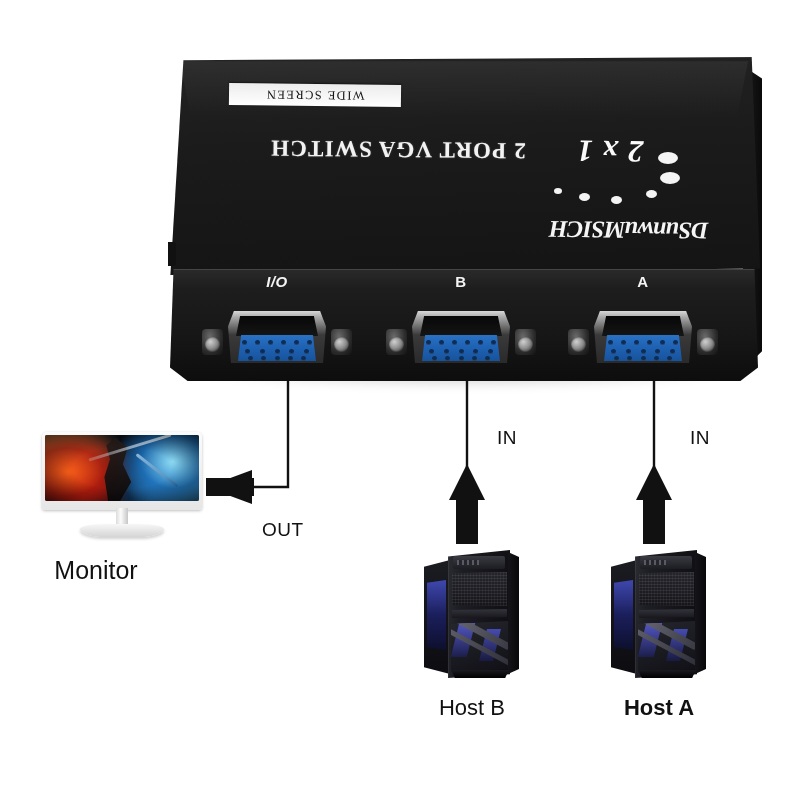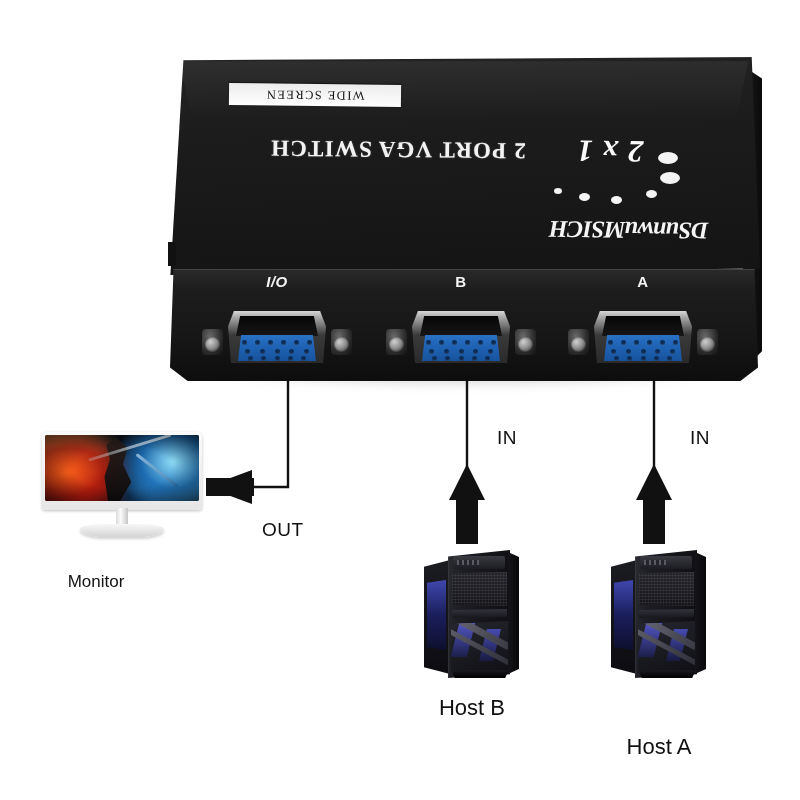--- a/index.html
+++ b/index.html
@@ -154,21 +154,21 @@
 
   
   svg.wires { position:absolute; left:0; top:0; width:800px; height:800px; pointer-events:none; }
 
   .lbl {
     position:absolute; font-family:"Liberation Sans", sans-serif;
     color:#111; white-space:nowrap;
   }
   .lbl.io { font-size: 19px; letter-spacing: 0.5px; }
   .lbl.host { font-size: 22px; }
-  .lbl.monitor { font-size: 17px; margin-top: 16px; }
+  .lbl.monitor { font-size: 25px; }
 
   
   #monitor { position:absolute; left: 42px; top: 432px; width: 160px; height: 110px; }
   .mon-bezel {
     position:absolute; left:0; top:0; width:160px; height:78px;
     background: linear-gradient(180deg,#fbfbfb,#e6e6e6);
     border-radius: 5px 5px 3px 3px;
     padding: 3px 3px 9px 3px;
     box-shadow: 0 1px 3px rgba(0,0,0,.25);
   }
@@ -510,15 +510,15 @@
     <div class="tower-mesh"></div>
     <div class="tower-bar"></div>
     <div class="tower-lower">
       <div class="glowA"></div>
       <div class="glowB"></div>
       <div class="slashA"></div>
       <div class="slashB"></div>
     </div>
     <div class="tower-feet"></div>
   </div>
-  <div class="lbl host" style="left:659px; top:734px; transform:translateX(-50%);">Host A</div>
+  <div class="lbl host" style="left:659px; top:695px; transform:translateX(-50%);font-weight:bold;">Host A</div>
 
 </div>
 
 </body></html>

